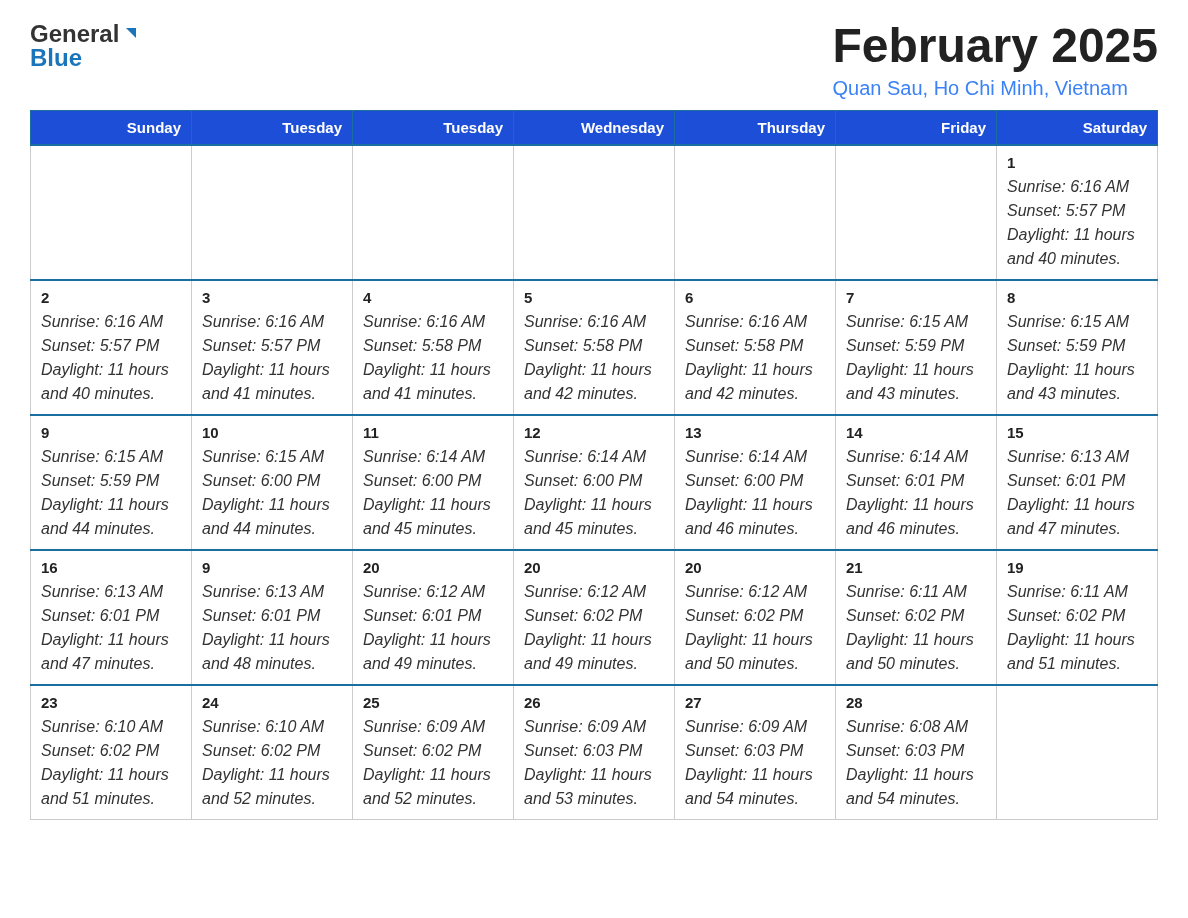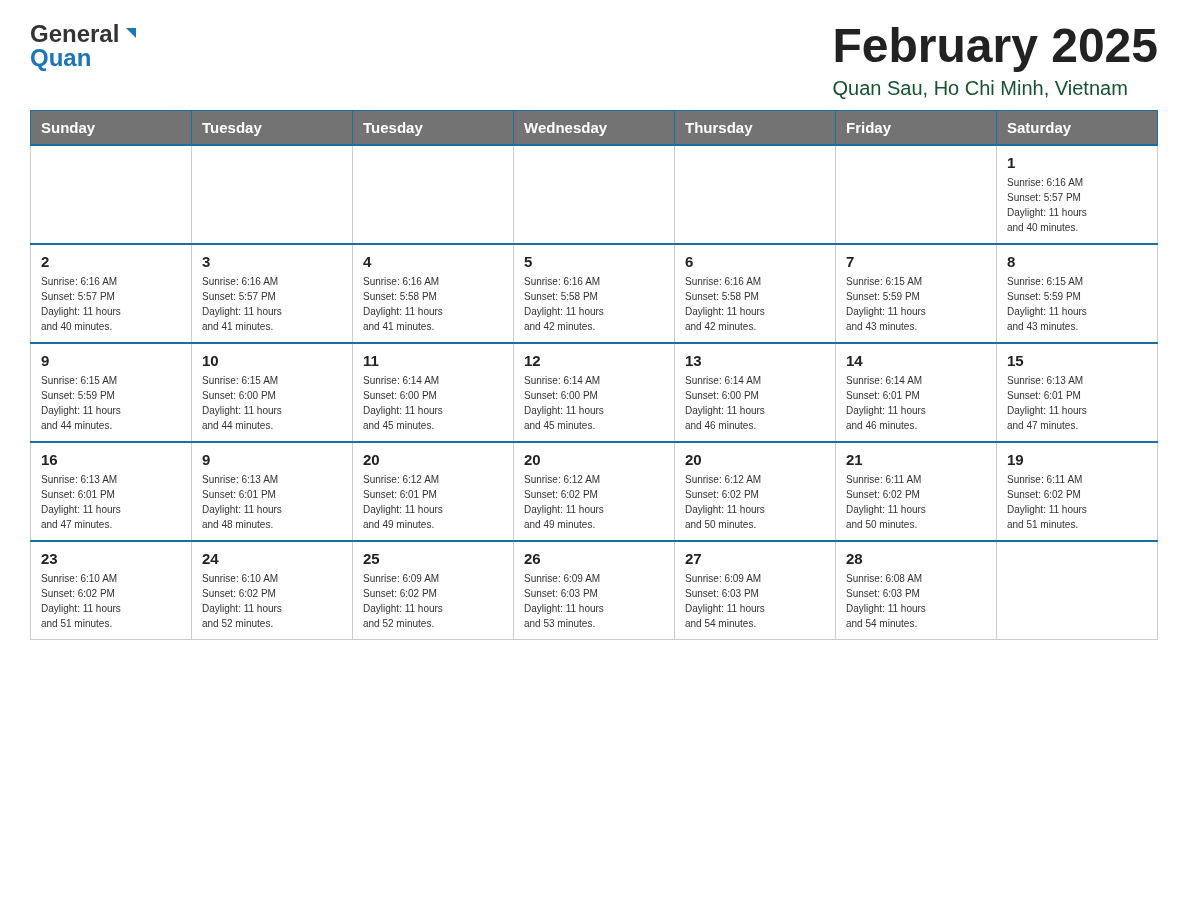--- a/index.html
+++ b/index.html
@@ -29,35 +29,35 @@
       text-align: left;
     }
     .main-title {
       font-size: 48px;
       font-weight: bold;
       color: #222;
       line-height: 1.1;
     }
     .subtitle {
       font-size: 20px;
-      color: #14532d;
+      color: #3b82f6;
       margin-top: 4px;
     }
     .calendar-table {
       width: 100%;
       border-collapse: collapse;
       margin-top: 8px;
     }
     .calendar-table th {
-      background-color: #737373;
+      background-color: #1d4ed8;
       color: #fff;
       font-size: 15px;
       font-weight: bold;
       padding: 8px 10px;
-      text-align: left;
+      text-align: right;
       border: 1px solid #1a6fa0;
     }
     .calendar-table td {
       vertical-align: top;
       padding: 8px 10px;
       border: 1px solid #ccc;
       width: 14.28%;
       min-height: 100px;
       font-size: 12.5px;
       color: #333;
@@ -70,42 +70,43 @@
       border-top: 2px solid #1a6fa0;
     }
     .day-number {
       font-size: 15px;
       font-weight: bold;
       color: #222;
       display: block;
       margin-bottom: 4px;
     }
     .day-info {
-      font-size: 10px;
+      font-size: 16px;
       color: #333;
       line-height: 1.5;
+      font-style: italic;
     }
     .empty-cell {
       background: #f9f9f9;
     }
   </style>
 </head>
 <body>
 
 <div class="header">
   <div class="logo">
     <div class="logo-row">
       <span style="font-size:24px;font-weight:bold;color:#333;">General</span>
       <span style="display:inline-block;margin-left:3px;margin-top:2px;">
         <svg width="18" height="18" viewBox="0 0 18 18">
           <polygon points="4,4 14,4 14,14" fill="#1a75bb"></polygon>
         </svg>
       </span>
     </div>
-    <span style="font-size:24px;font-weight:bold;color:#1a75bb;margin-top:-4px;">Quan</span>
+    <span style="font-size:24px;font-weight:bold;color:#1a75bb;margin-top:-4px;">Blue</span>
   </div>
   <div class="title-block">
     <div class="main-title">February 2025</div>
     <div class="subtitle">Quan Sau, Ho Chi Minh, Vietnam</div>
   </div>
 </div>
 
 <table class="calendar-table">
   <thead>
     <tr>

